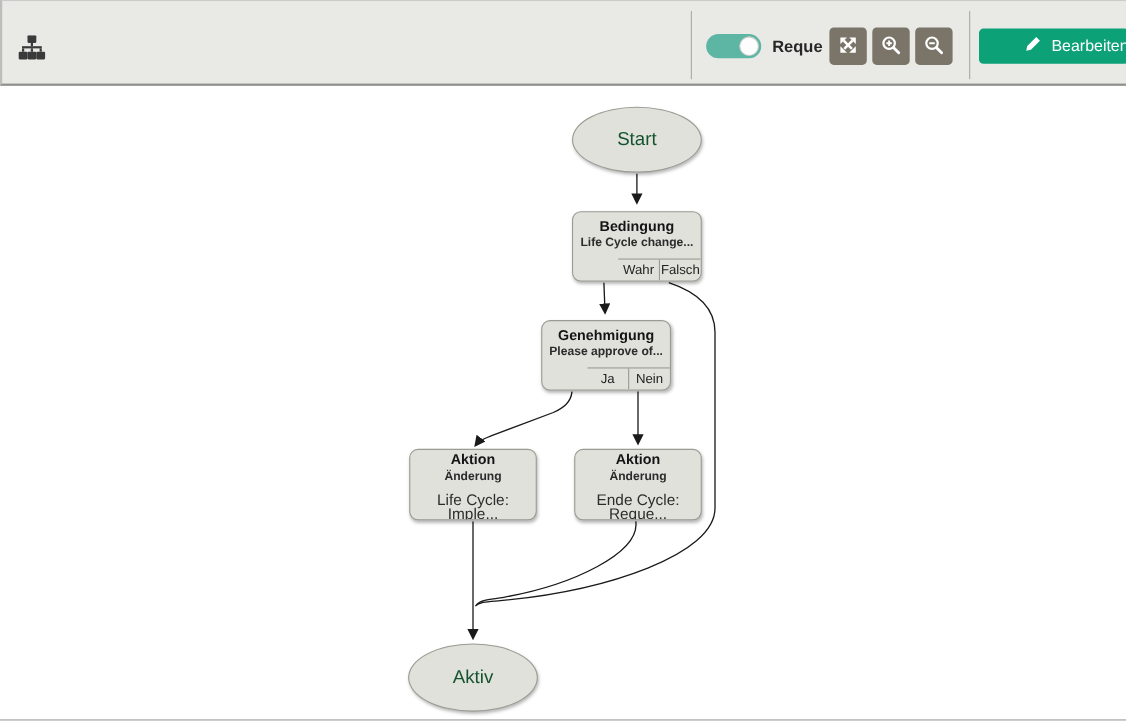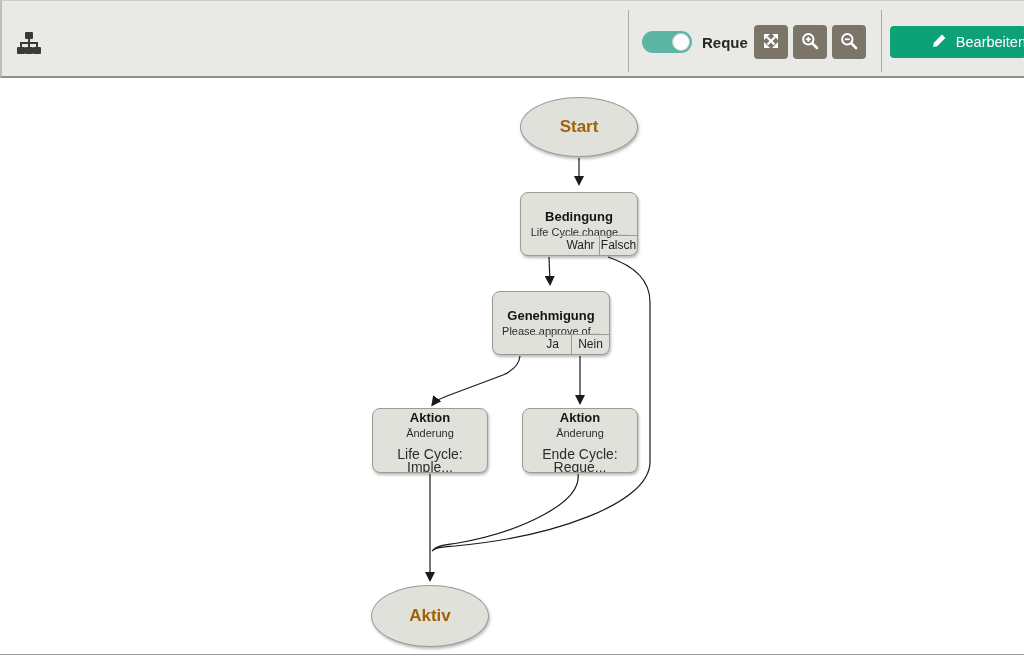--- a/index.html
+++ b/index.html
@@ -42,24 +42,24 @@
     display:flex; align-items:center; justify-content:flex-end; gap:9px; }
 
   
   .canvas { position:absolute; top:80px; left:0; width:1024px; height:575px;
     background:#ffffff; border-bottom:1px solid #9b9b9b; }
   .edges { position:absolute; top:0; left:0; width:1024px; height:575px; }
 
   .node { position:absolute; background:#e0e1db; border:1px solid #9b9b94;
     box-shadow:1px 2px 3px rgba(0,0,0,.28); cursor:pointer; }
   .ellipse { border-radius:50%; display:flex; align-items:center; justify-content:center;
-    font-size:17px; font-weight:bold; color:#a16207; }
+    font-size:17px; font-weight:normal; color:#14532d; }
   .box { border-radius:8px; overflow:hidden; text-align:center; }
-  .nb-title { font-size:13px; font-weight:bold; color:#141414; margin-top:16px; line-height:16px; }
-  .nb-sub { font-size:11px; color:#2c2c2c; line-height:14px; }
+  .nb-title { font-size:13px; font-weight:bold; color:#141414; margin-top:5px; line-height:16px; }
+  .nb-sub { font-size:11px; color:#2c2c2c; line-height:14px;font-weight:bold; }
   .nb-detail { font-size:14px; color:#2c2c2c; line-height:13px; margin-top:8px; }
   .ports { position:absolute; bottom:0; left:0; right:0; height:20px;
     display:flex; border-top:1px solid #9b9b94;margin-left:41px; }
   .port { flex:1; font-size:12px; color:#222; line-height:19px; text-align:center; }
   .port.first { border-right:1px solid #9b9b94; }
   .action .nb-title { margin-top:1px; }
 </style>
 </head>
 <body>
 

